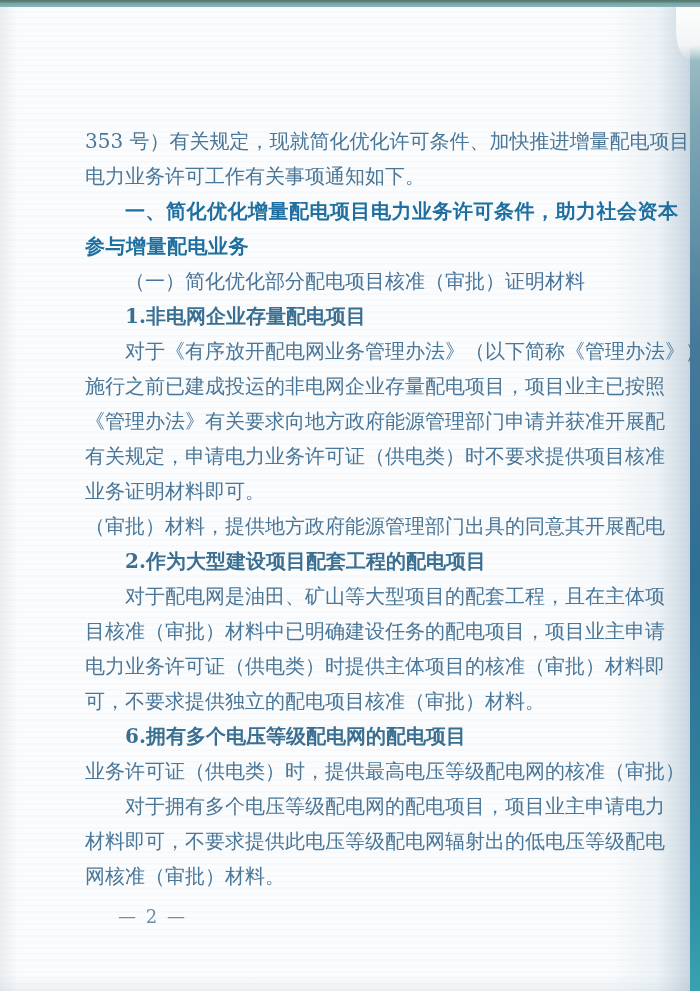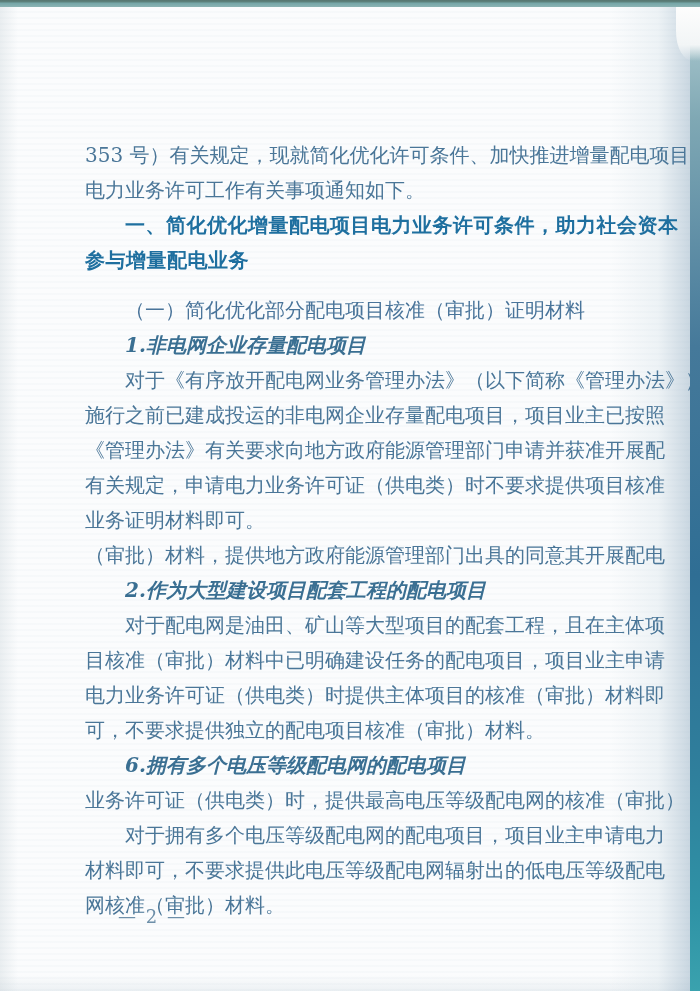--- a/index.html
+++ b/index.html
@@ -32,43 +32,42 @@
       #b5cfd4 0%, #7fa8b4 12%, #45799a 35%, #2f6e94 58%, #2f7f9c 78%, #2f93a6 92%, #3aa2ae 100%);
   }
   
   .corner-curl {
     position:absolute; top:7px; right:0; width:24px; height:54px; z-index:4;
     background:linear-gradient(to bottom, #fdfdfd 0%, #f2f5f6 70%, rgba(242,245,246,0) 100%);
     border-bottom-left-radius:70% 55%;
   }
   
   .page-text {
-    position:absolute; left:85px; top:138px; width:560px; z-index:1;
+    position:absolute; left:85px; top:124px; width:560px; z-index:1;
   }
   .line {
     height:35px; line-height:35px;
     white-space:nowrap;
     font-size:20px;
     color:#4a7698;
     letter-spacing:0px;
   }
   .indent { padding-left:40px; }
   .h1 {
     font-family:Liberation Serif, serif;
     font-weight:bold;
     font-size:20px;
     color:#1e6f9f;
     letter-spacing:0.5px;
   }
   .h2 {
     font-weight:bold;
     color:#3a6f92;
-    font-style:italic;
   }
-  .kai { color:#49749a;margin-top:15px; }
+  .kai { color:#49749a; }
   .page-number {
     position:absolute; left:118px; top:903px; z-index:1;
     font-size:18px; line-height:28px;
     color:#6d8fa9;
     letter-spacing:2px;
   }
 </style>
 </head>
 <body>
 

